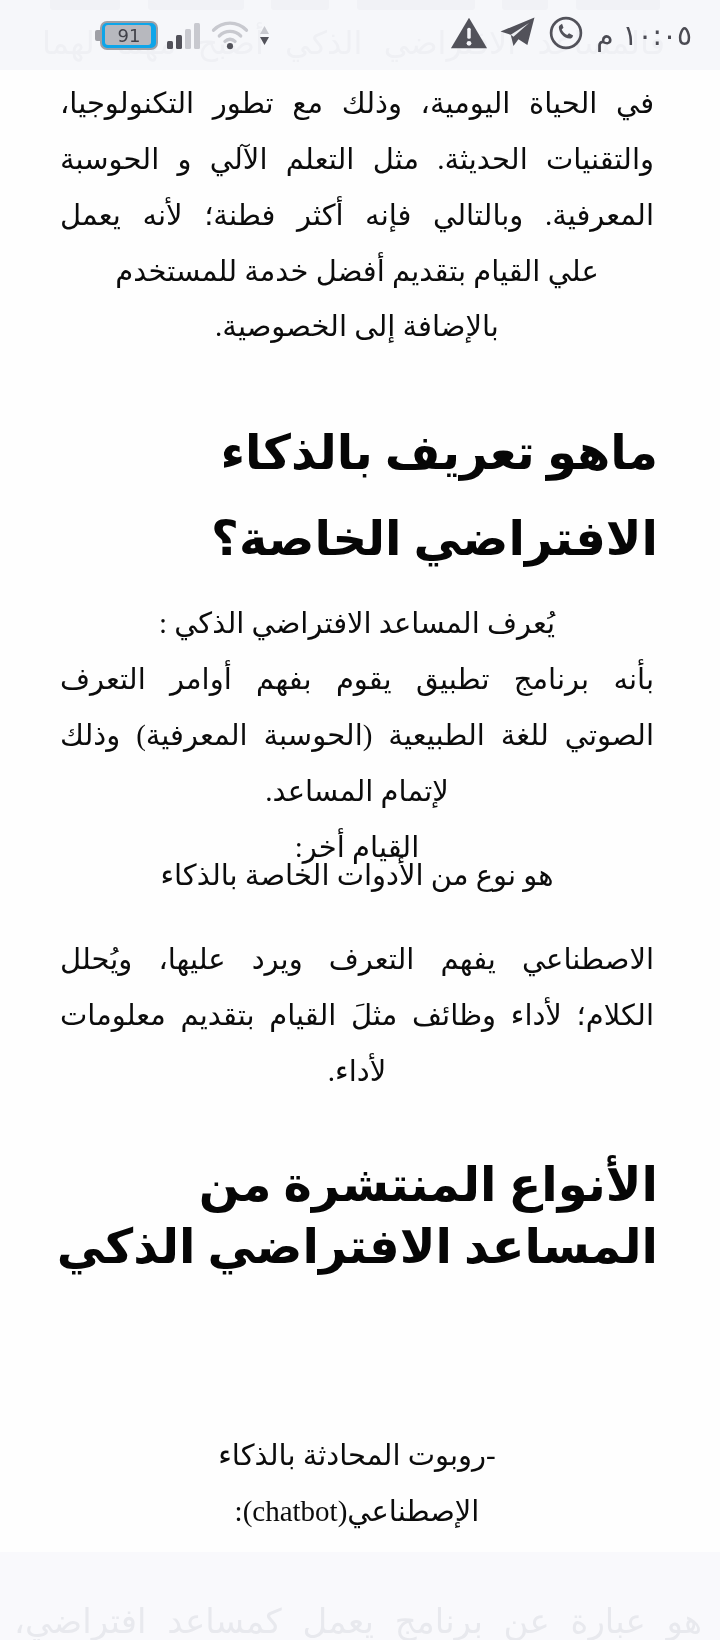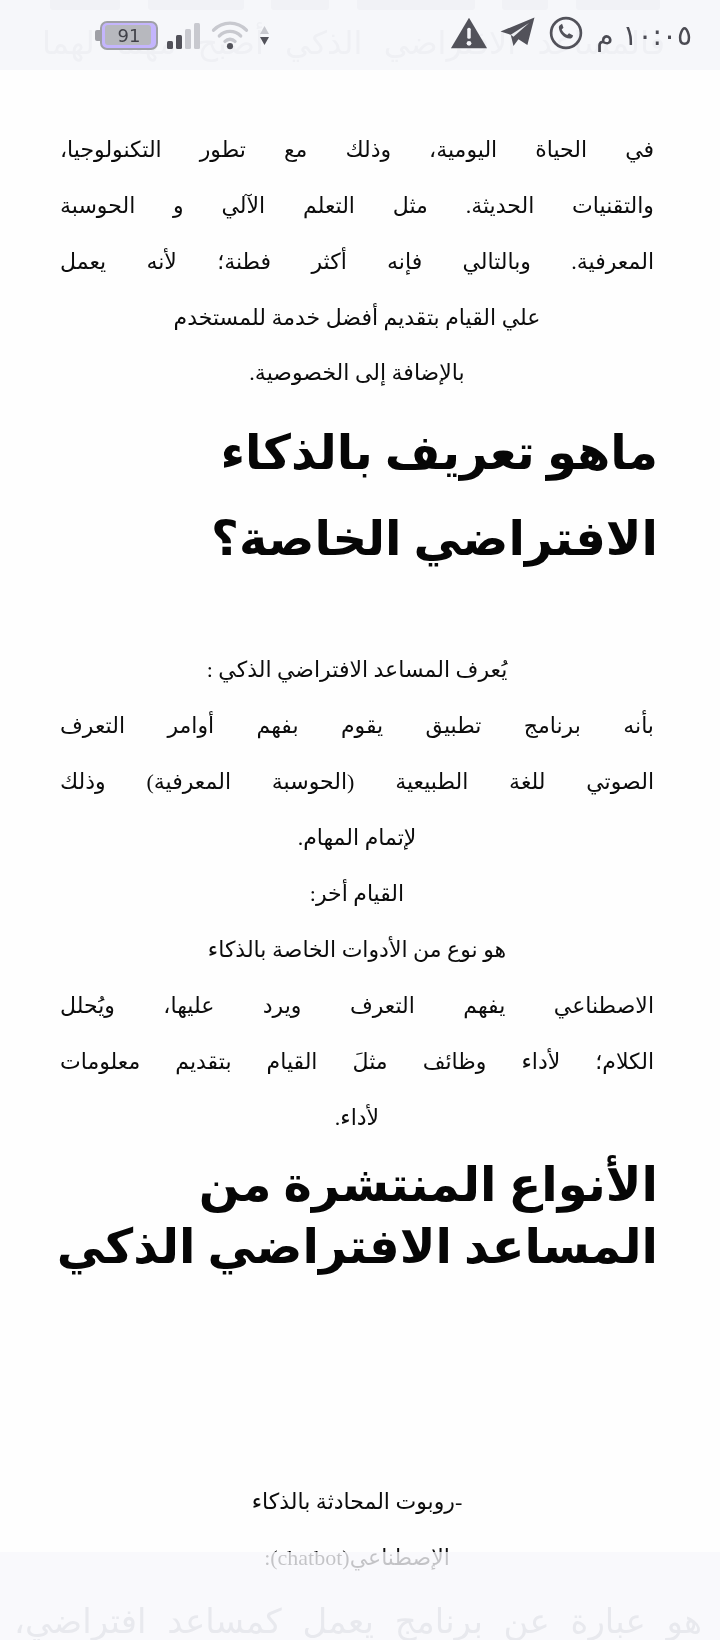--- a/index.html
+++ b/index.html
@@ -4,21 +4,21 @@
 <style>
   html,body{margin:0;padding:0;background:#ffffff;}
   .screen{
     position:relative;width:720px;height:1640px;overflow:hidden;
     background:#fefefe;direction:rtl;
     font-family:"Liberation Serif","DejaVu Serif","DejaVu Sans",serif;
   }
   
   .line{
     position:absolute;right:66px;left:60px;
-    font-size:22px;line-height:46px;color:#0c0c0c;margin-top:47px;
+    font-size:29px;line-height:46px;color:#0c0c0c;
   }
   .al-right{text-align:center;white-space:nowrap;}
   .al-center{text-align:center;white-space:nowrap;}
   .al-stretch{text-align:justify;text-align-last:justify;}
   .hline{
     position:absolute;right:62px;left:55px;
     font-size:48px;line-height:66px;font-weight:700;color:#060606;
     text-align:right;white-space:nowrap;
   }
   
@@ -50,21 +50,21 @@
     font-family:"DejaVu Sans","Liberation Sans",sans-serif;
     font-size:28px;color:#4b4b53;white-space:nowrap;
   }
   .sb-left{
     position:absolute;top:0;left:100px;height:70px;
     display:flex;align-items:center;gap:9px;direction:ltr;
   }
   .battery{
     position:relative;width:58px;height:29px;direction:ltr;
     border:2.5px solid #9fa0a6;border-radius:7px;box-sizing:border-box;
-    background:#c4b5fd;
+    background:#0ea5e9;
   }
   .battery .nub{
     position:absolute;left:-7px;top:7px;width:4.5px;height:11px;
     background:#9fa0a6;border-radius:2px 0 0 2px;
   }
   .battery .fill{
     position:absolute;top:2.5px;bottom:2.5px;left:2.5px;width:86%;
     background:#b7b8be;border-radius:3px;
   }
   .battery .pct{
@@ -161,23 +161,23 @@
     <div class="line al-stretch" style="top:192px">المعرفية.  وبالتالي فإنه أكثر فطنة؛ لأنه يعمل</div>
     <div class="line al-center" style="top:248px">علي القيام بتقديم أفضل خدمة للمستخدم</div>
     <div class="line al-center" style="top:303px">بالإضافة إلى الخصوصية.</div>
 
     <div class="hline" style="top:420px">ماهو تعريف بالذكاء</div>
     <div class="hline" style="top:506px">الافتراضي الخاصة؟</div>
 
     <div class="line al-right" style="top:600px">يُعرف المساعد الافتراضي الذكي :</div>
     <div class="line al-stretch" style="top:656px">بأنه برنامج تطبيق  يقوم بفهم أوامر التعرف</div>
     <div class="line al-stretch" style="top:712px">الصوتي للغة الطبيعية (الحوسبة المعرفية) وذلك</div>
-    <div class="line al-right" style="top:768px">لإتمام المهام.</div>
+    <div class="line al-right" style="top:768px">لإتمام المساعد.</div>
     <div class="line al-right" style="top:824px">القيام أخر:</div>
-    <div class="line al-right" style="top:880px">هو نوع من الأدوات الخاصة بالذكاء</div>
+    <div class="line al-right" style="top:852px">هو نوع من الأدوات الخاصة بالذكاء</div>
     <div class="line al-stretch" style="top:936px">الاصطناعي يفهم التعرف ويرد عليها، ويُحلل</div>
     <div class="line al-stretch" style="top:992px">الكلام؛  لأداء وظائف مثلَ القيام بتقديم معلومات</div>
     <div class="line al-right" style="top:1048px">لأداء.</div>
 
     <div class="hline" style="top:1152px">الأنواع المنتشرة من</div>
     <div class="hline" style="top:1214px">المساعد الافتراضي الذكي</div>
 
     <div class="line al-right" style="top:1432px">-روبوت المحادثة بالذكاء</div>
     <div class="line al-right" style="top:1488px">الإصطناعي(chatbot):</div>
   </div>

